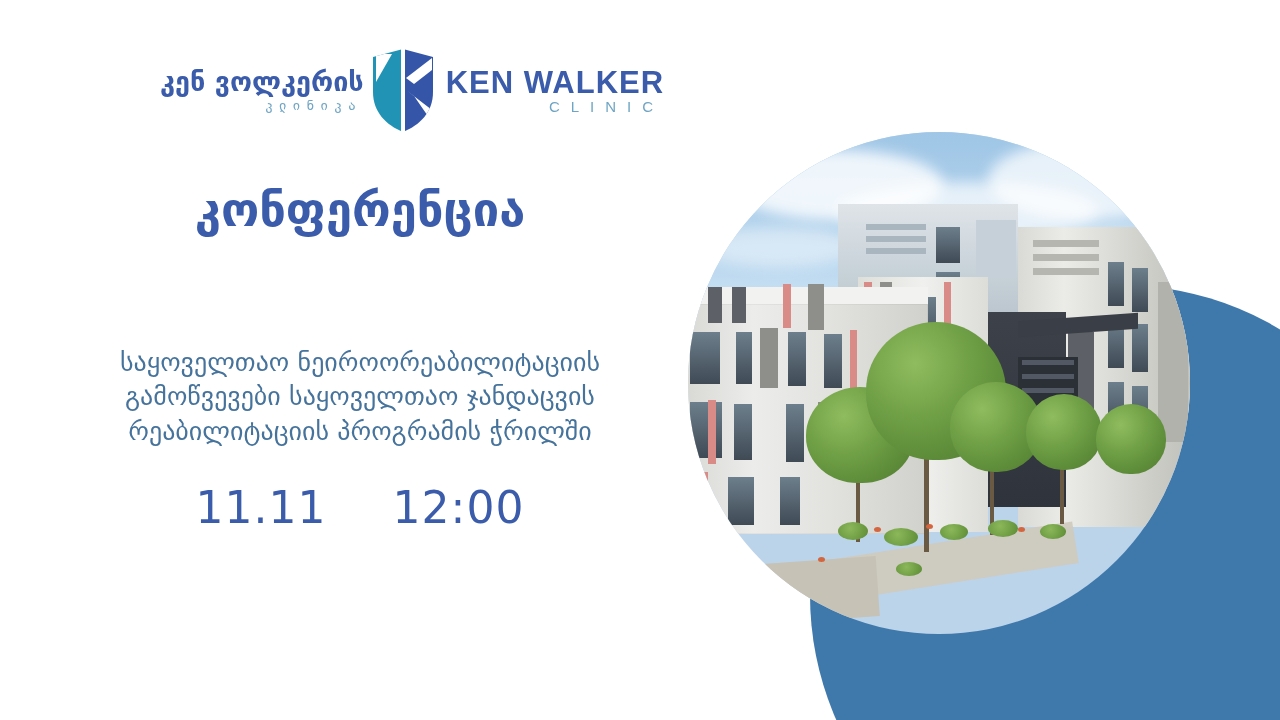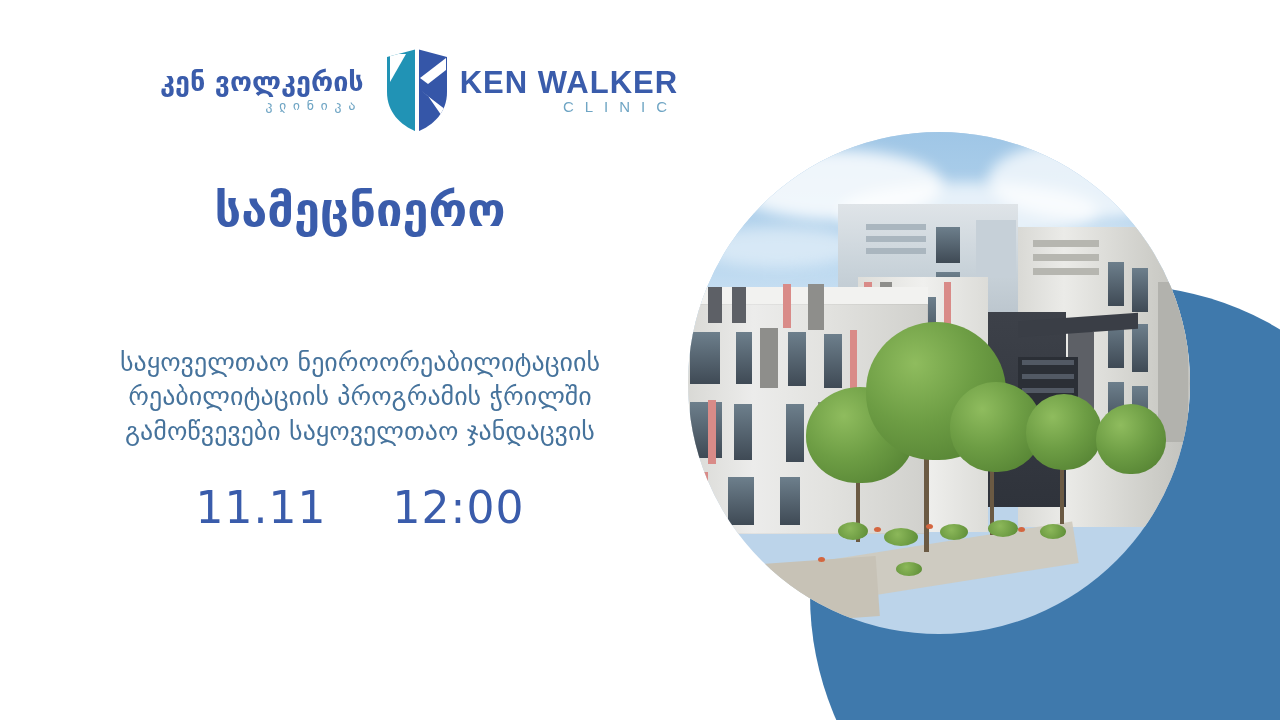--- a/index.html
+++ b/index.html
@@ -162,21 +162,21 @@
     left: 160px;
     top: 48px;
     display: flex;
     align-items: center;
     z-index: 5;
   }
   .logo-geo {
     display: flex;
     flex-direction: column;
     align-items: flex-end;
-    margin-right: 16px;
+    margin-right: 2px;
   }
   .logo-geo-main {
     font-family: "DejaVu Sans", sans-serif;
     font-size: 27px;
     font-weight: bold;
     color: #3a5cab;
     line-height: 1.05;
     letter-spacing: 0px;
   }
   .logo-geo-sub {
@@ -432,27 +432,27 @@
       </svg>
     </div>
 
     <div class="logo-en">
       <div class="logo-en-main">KEN WALKER</div>
       <div class="logo-en-sub">CLINIC</div>
     </div>
   </div>
 
   <div class="headline">
-    <div>სამეცნიერო</div>
+    <div>კონფერენცია</div>
   </div>
 
   <div class="subtitle">
     <div>საყოველთაო ნეიროორეაბილიტაციის</div>
+    <div>გამოწვევები საყოველთაო ჯანდაცვის</div>
     <div>რეაბილიტაციის პროგრამის ჭრილში</div>
-    <div>გამოწვევები საყოველთაო ჯანდაცვის</div>
   </div>
 
   <div class="datetime">
     <span>11.11</span>
     <span>12:00</span>
   </div>
 
 
 </div>
 

